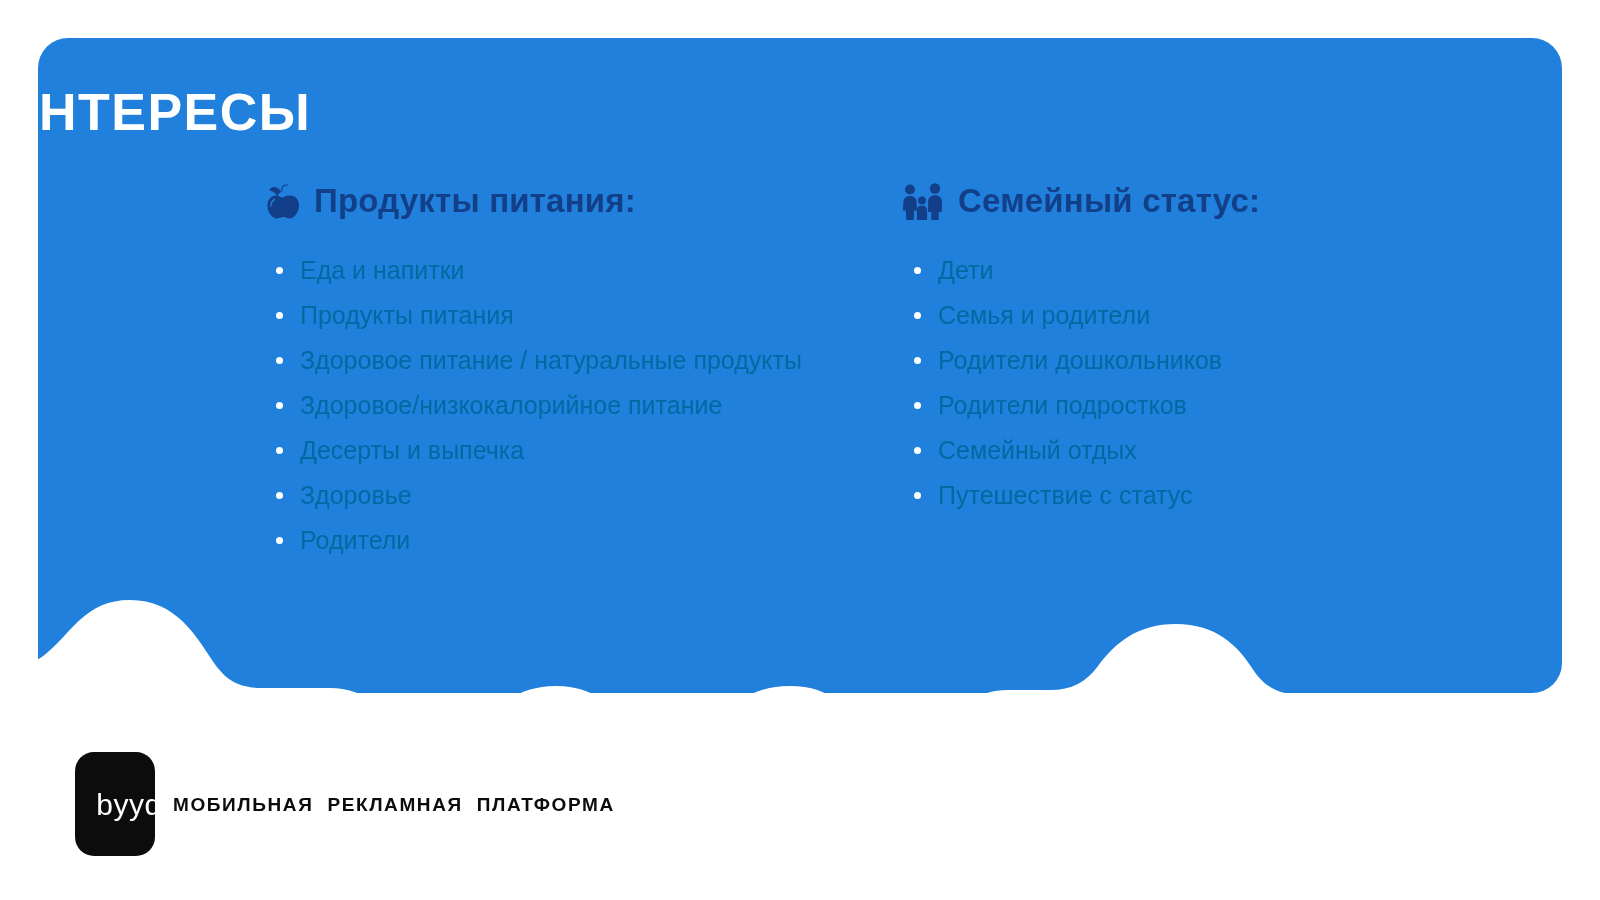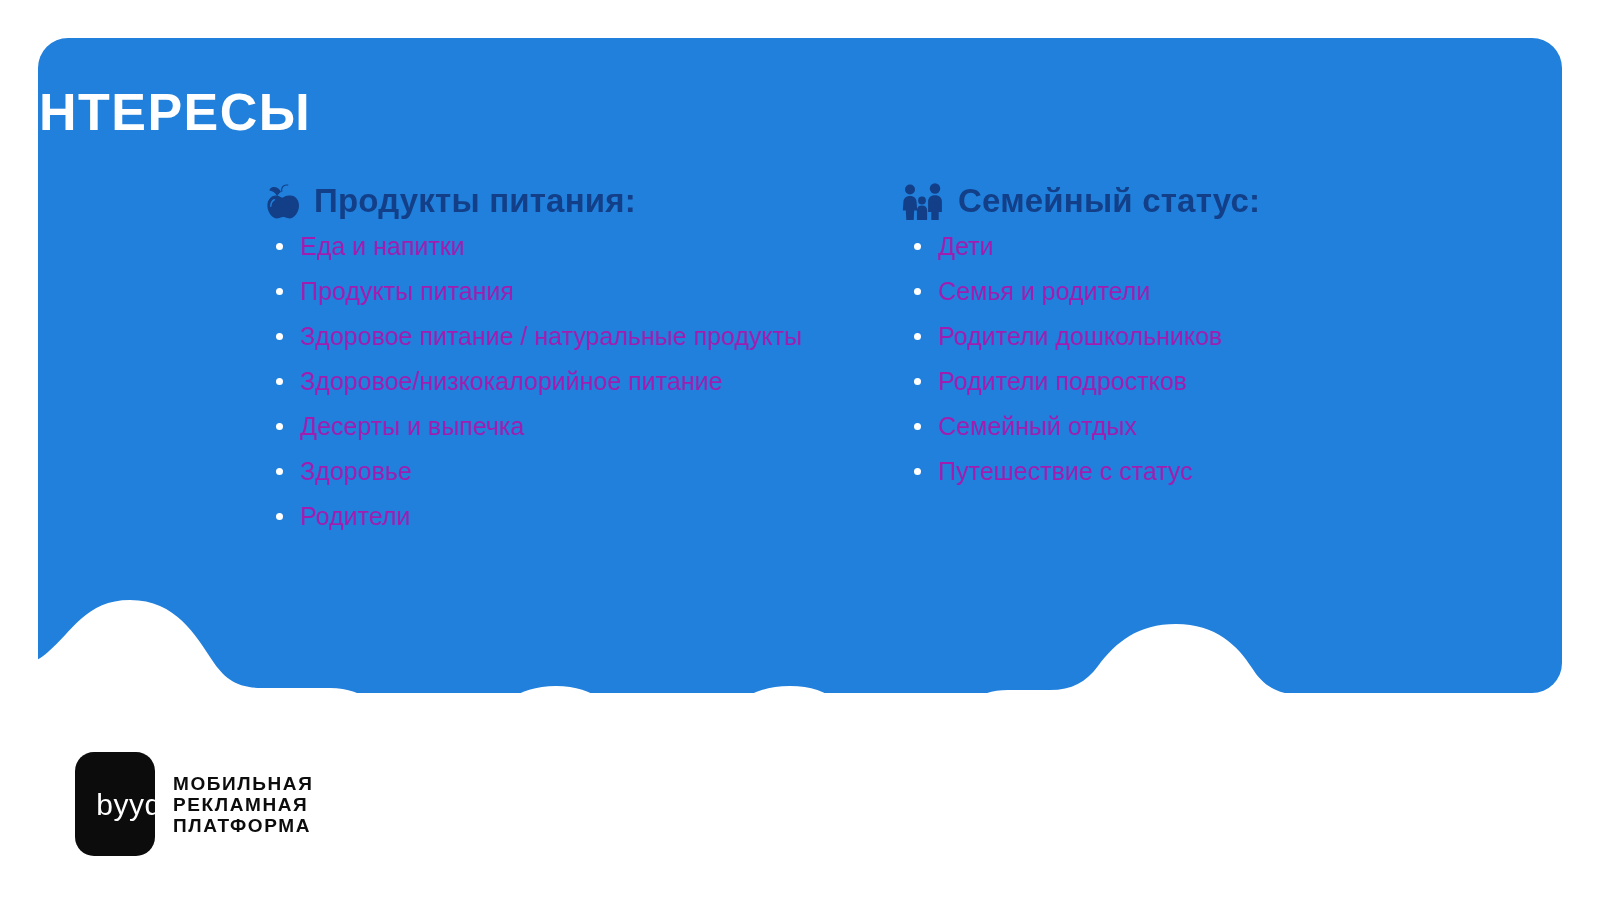--- a/index.html
+++ b/index.html
@@ -47,35 +47,35 @@
 
   
   .column { position:absolute; top:182px; }
   #col-left  { left:262px; width:600px; }
   #col-right { left:900px; width:520px; }
 
   .col-header {
     display:flex;
     align-items:center;
     gap:14px;
-    margin-bottom:14px;
+    margin-bottom:38px;
   }
   .col-header-text {
     color:#123f88;
     font-size:33px;
     font-weight:bold;
     letter-spacing:0.2px;
     white-space:nowrap;
   }
   .icon-wrap { flex:0 0 auto; display:flex; align-items:center; }
 
   ul.items { list-style:none; }
   ul.items li {
     position:relative;
-    color:#a21caf;
+    color:#0369a1;
     font-size:25px;
     line-height:1;
     padding-left:38px;
     margin-bottom:20px;
     white-space:nowrap;
   }
   ul.items li::before {
     content:"";
     position:absolute;
     left:14px; top:9px;
@@ -104,22 +104,21 @@
   #logo-mark-text {
     color:#ffffff;
     font-size:30px;
     font-weight:400;
     letter-spacing:0.5px;
     line-height:1;
     transform:translateY(1px);
   }
   #logo-lines {
     display:flex;
-    flex-direction:column;
-    gap:2px;
+    gap:14px;
   }
   .logo-line {
     color:#0c0c0c;
     font-size:19px;
     font-weight:bold;
     letter-spacing:1.6px;
     line-height:1;
   }
 </style>
 </head>

